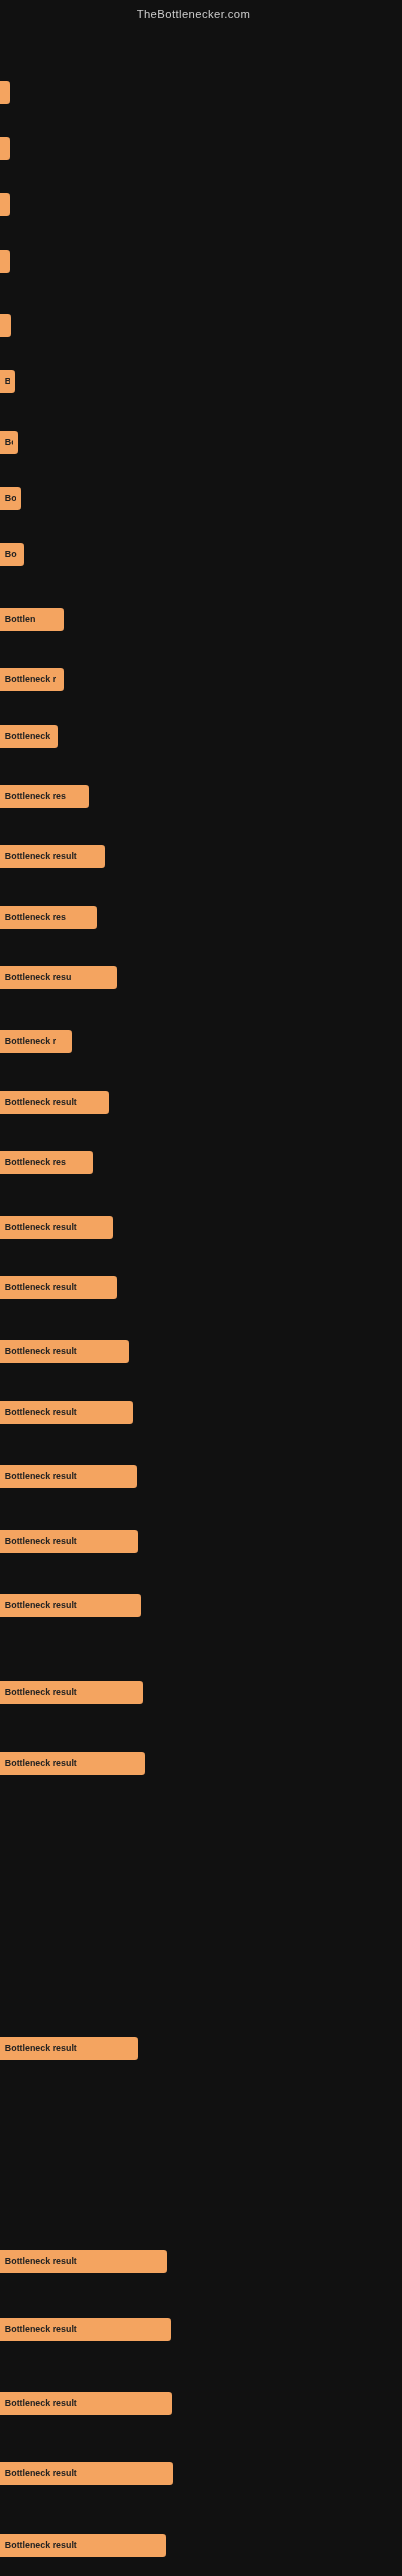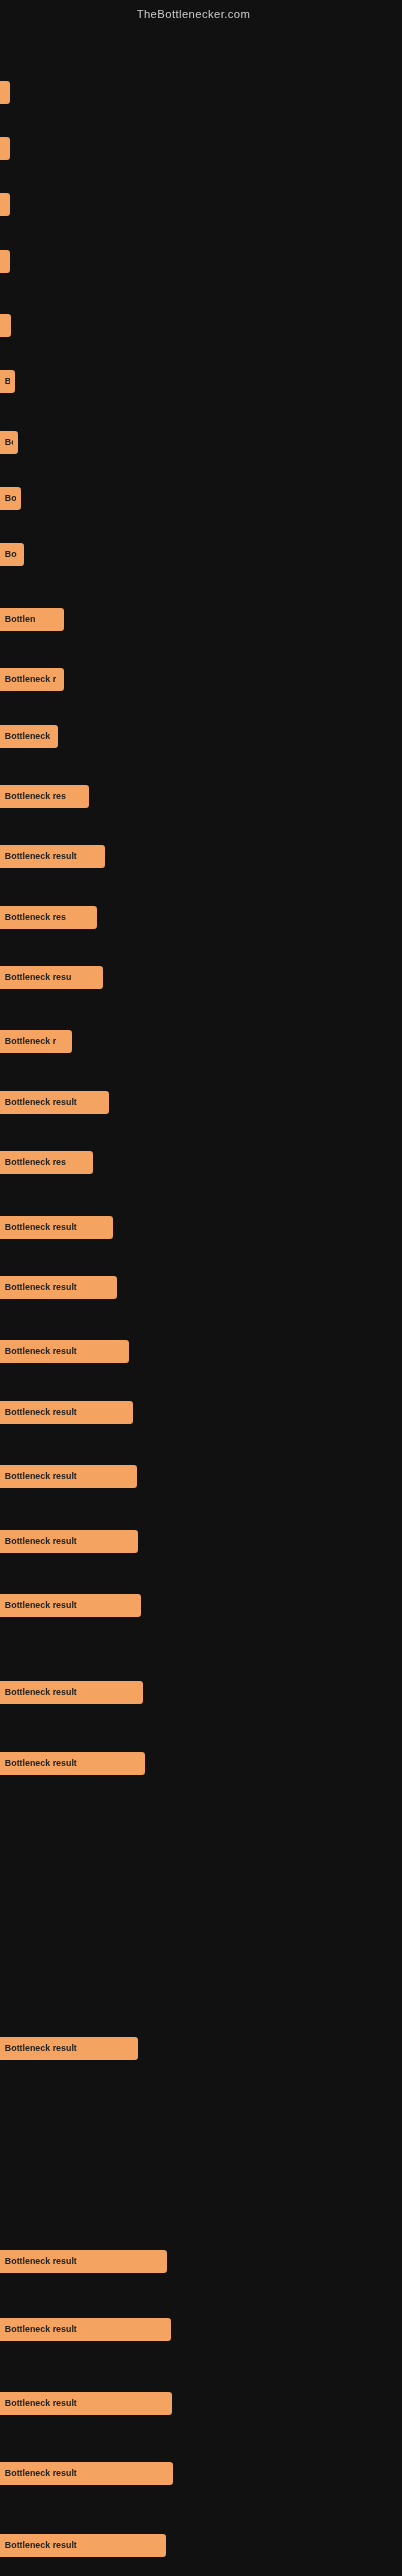--- a/index.html
+++ b/index.html
@@ -117,21 +117,21 @@
         <div class="bar" style="width: 105px;">
           <span class="bar-label">Bottleneck result</span>
         </div>
       </div>
       <div class="bar-row" style="top: 906px;">
         <div class="bar" style="width: 97px;">
           <span class="bar-label">Bottleneck res</span>
         </div>
       </div>
       <div class="bar-row" style="top: 966px;">
-        <div class="bar" style="width: 103px;">
+        <div class="bar" style="width: 117px;">
           <span class="bar-label">Bottleneck resu</span>
         </div>
       </div>
       <div class="bar-row" style="top: 1030px;">
         <div class="bar" style="width: 72px;">
           <span class="bar-label">Bottleneck r</span>
         </div>
       </div>
       <div class="bar-row" style="top: 1091px;">
         <div class="bar" style="width: 109px;">

